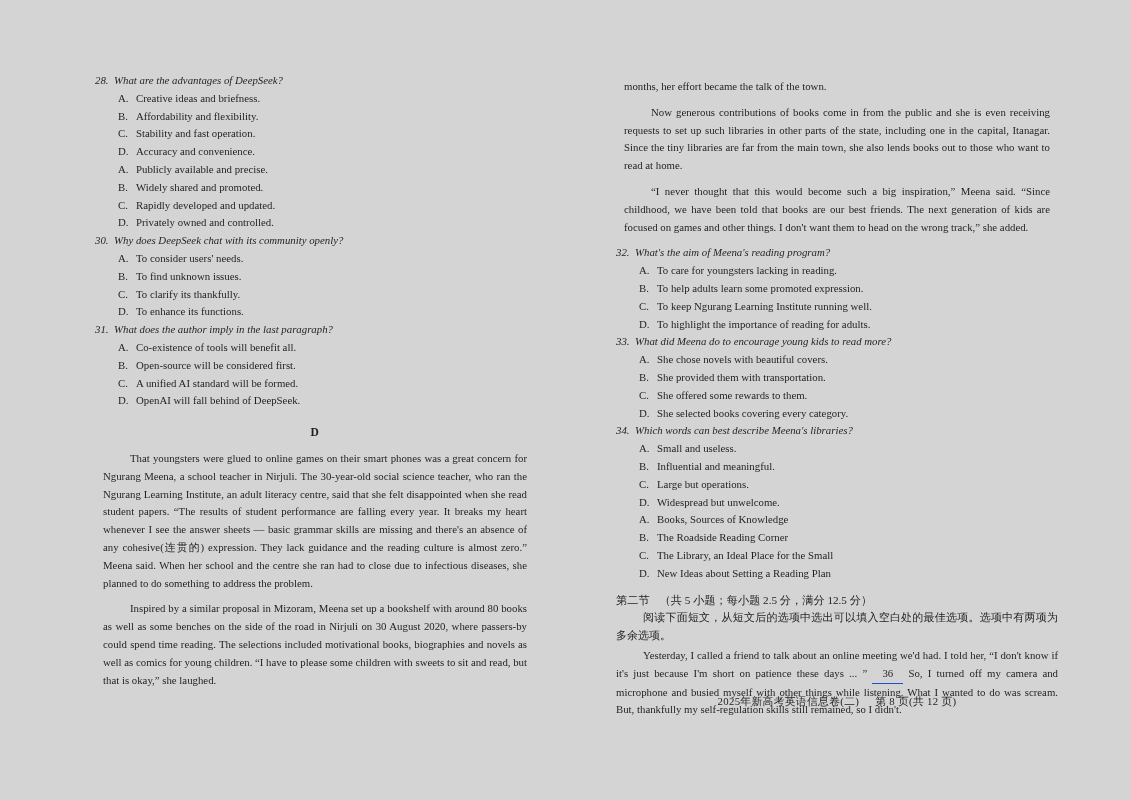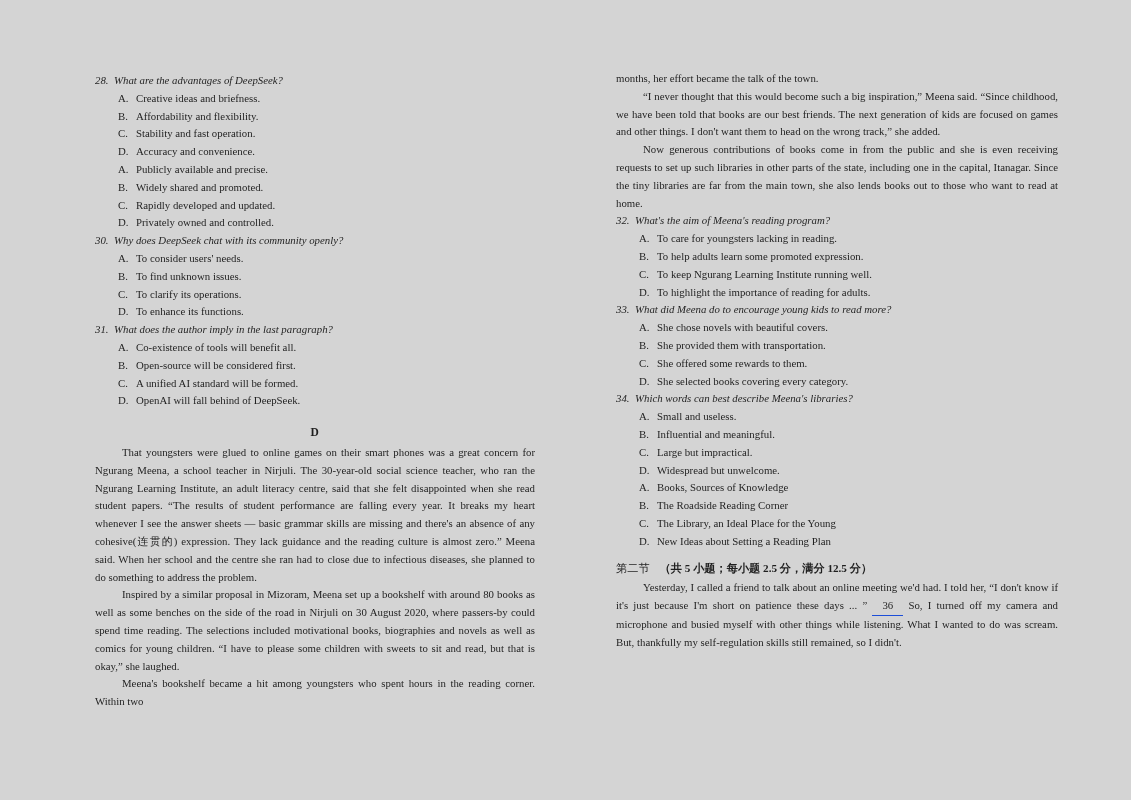--- a/index.html
+++ b/index.html
@@ -31,28 +31,28 @@
 
   .section-letter {
     text-align:center;
     font-weight:bold;
     font-size:11.5px;
     margin-top:14px;
     margin-bottom:2px;
     letter-spacing:.5px;
   }
 
-  .passage p { margin:0; }
+  .passage p { margin:8px; }
   .passage p.indent { text-indent:27px; }
   .passage p.noindent { text-indent:0; }
 
   .section2 { margin-top:9px; }
   .s2-heading { font-size:11.2px; }
   .s2-title { font-weight:normal; margin-right:10px;margin-top:15px; }
-  .s2-note  { font-weight:bold; }
+  .s2-note  { font-weight:normal; }
   .s2-instruction { margin:0; text-indent:27px; font-size:11px; }
   .cloze { margin:2px 0 0 0; text-indent:27px; }
   .blank {
     display:inline-block;
     padding:0 10px;
     border-bottom:1px solid #1d4ed8;
     text-indent:0;
   }
 
   .footer {
@@ -117,21 +117,21 @@
         <div class="opt-line">
           <span class="opt-letter">A.</span>
           <span class="opt-text">To consider users' needs.</span>
         </div>
         <div class="opt-line">
           <span class="opt-letter">B.</span>
           <span class="opt-text">To find unknown issues.</span>
         </div>
         <div class="opt-line">
           <span class="opt-letter">C.</span>
-          <span class="opt-text">To clarify its operations.</span>
+          <span class="opt-text">To clarify its thankfully.</span>
         </div>
         <div class="opt-line">
           <span class="opt-letter">D.</span>
           <span class="opt-text">To enhance its functions.</span>
         </div>
         <div class="q-line">
           <span class="q-num">31.</span>
           <span class="q-text">What does the author imply in the last paragraph?</span>
         </div>
         <div class="opt-line">
@@ -148,29 +148,28 @@
         </div>
         <div class="opt-line">
           <span class="opt-letter">D.</span>
           <span class="opt-text">OpenAI will fall behind of DeepSeek.</span>
         </div>
       </div>
     <div class="section-letter">D</div>
     <div class="passage">
         <p class="indent">That youngsters were glued to online games on their smart phones was a great concern for Ngurang Meena, a school teacher in Nirjuli. The 30-year-old social science teacher, who ran the Ngurang Learning Institute, an adult literacy centre, said that she felt disappointed when she read student papers. “The results of student performance are falling every year. It breaks my heart whenever I see the answer sheets — basic grammar skills are missing and there's an absence of any cohesive(连贯的) expression. They lack guidance and the reading culture is almost zero.” Meena said. When her school and the centre she ran had to close due to infectious diseases, she planned to do something to address the problem.</p>
         <p class="indent">Inspired by a similar proposal in Mizoram, Meena set up a bookshelf with around 80 books as well as some benches on the side of the road in Nirjuli on 30 August 2020, where passers-by could spend time reading. The selections included motivational books, biographies and novels as well as comics for young children. “I have to please some children with sweets to sit and read, but that is okay,” she laughed.</p>
-        <p class="indent">Meena's bookshelf became a hit among youngsters who spent hours in the reading corner. Within two</p>
       </div>
   </div>
 
   <div class="col col-right">
     <div class="passage">
         <p class="noindent">months, her effort became the talk of the town.</p>
+        <p class="indent">Now generous contributions of books come in from the public and she is even receiving requests to set up such libraries in other parts of the state, including one in the capital, Itanagar. Since the tiny libraries are far from the main town, she also lends books out to those who want to read at home.</p>
         <p class="indent">“I never thought that this would become such a big inspiration,” Meena said. “Since childhood, we have been told that books are our best friends. The next generation of kids are focused on games and other things. I don't want them to head on the wrong track,” she added.</p>
-        <p class="indent">Now generous contributions of books come in from the public and she is even receiving requests to set up such libraries in other parts of the state, including one in the capital, Itanagar. Since the tiny libraries are far from the main town, she also lends books out to those who want to read at home.</p>
       </div>
     <div>
         <div class="q-line">
           <span class="q-num">32.</span>
           <span class="q-text">What's the aim of Meena's reading program?</span>
         </div>
         <div class="opt-line">
           <span class="opt-letter">A.</span>
           <span class="opt-text">To care for youngsters lacking in reading.</span>
         </div>
@@ -213,49 +212,53 @@
         <div class="opt-line">
           <span class="opt-letter">A.</span>
           <span class="opt-text">Small and useless.</span>
         </div>
         <div class="opt-line">
           <span class="opt-letter">B.</span>
           <span class="opt-text">Influential and meaningful.</span>
         </div>
         <div class="opt-line">
           <span class="opt-letter">C.</span>
-          <span class="opt-text">Large but impractical.</span>
+          <span class="opt-text">Large but operations.</span>
         </div>
         <div class="opt-line">
           <span class="opt-letter">D.</span>
           <span class="opt-text">Widespread but unwelcome.</span>
         </div>
         <div class="opt-line">
           <span class="opt-letter">A.</span>
           <span class="opt-text">Books, Sources of Knowledge</span>
         </div>
         <div class="opt-line">
           <span class="opt-letter">B.</span>
           <span class="opt-text">The Roadside Reading Corner</span>
         </div>
         <div class="opt-line">
           <span class="opt-letter">C.</span>
-          <span class="opt-text">The Library, an Ideal Place for the Young</span>
+          <span class="opt-text">The Library, an Ideal Place for the Small</span>
         </div>
         <div class="opt-line">
           <span class="opt-letter">D.</span>
           <span class="opt-text">New Ideas about Setting a Reading Plan</span>
         </div>
       </div>
 
     <div class="section2">
       <div class="s2-heading">
         <span class="s2-title">第二节</span><span class="s2-note">（共 5 小题；每小题 2.5 分，满分 12.5 分）</span>
       </div>
+      <p class="s2-instruction">阅读下面短文，从短文后的选项中选出可以填入空白处的最佳选项。选项中有两项为多余选项。</p>
       <p class="cloze">
         <span>Yesterday, I called a friend to talk about an online meeting we'd had. I told her, “I don't know if it's just because I'm short on patience these days ... ”</span>
         <span class="blank">36</span>
         <span>So, I turned off my camera and microphone and busied myself with other things while listening. What I wanted to do was scream. But, thankfully my self-regulation skills still remained, so I didn't.</span>
       </p>
     </div>
   </div>
+  <div class="footer footer-right">
+    <span class="ft-title">2025年新高考英语信息卷(二)</span><span>第 8 页(共 12 页)</span>
+  </div>
 
 </div>
 
 </body></html>

